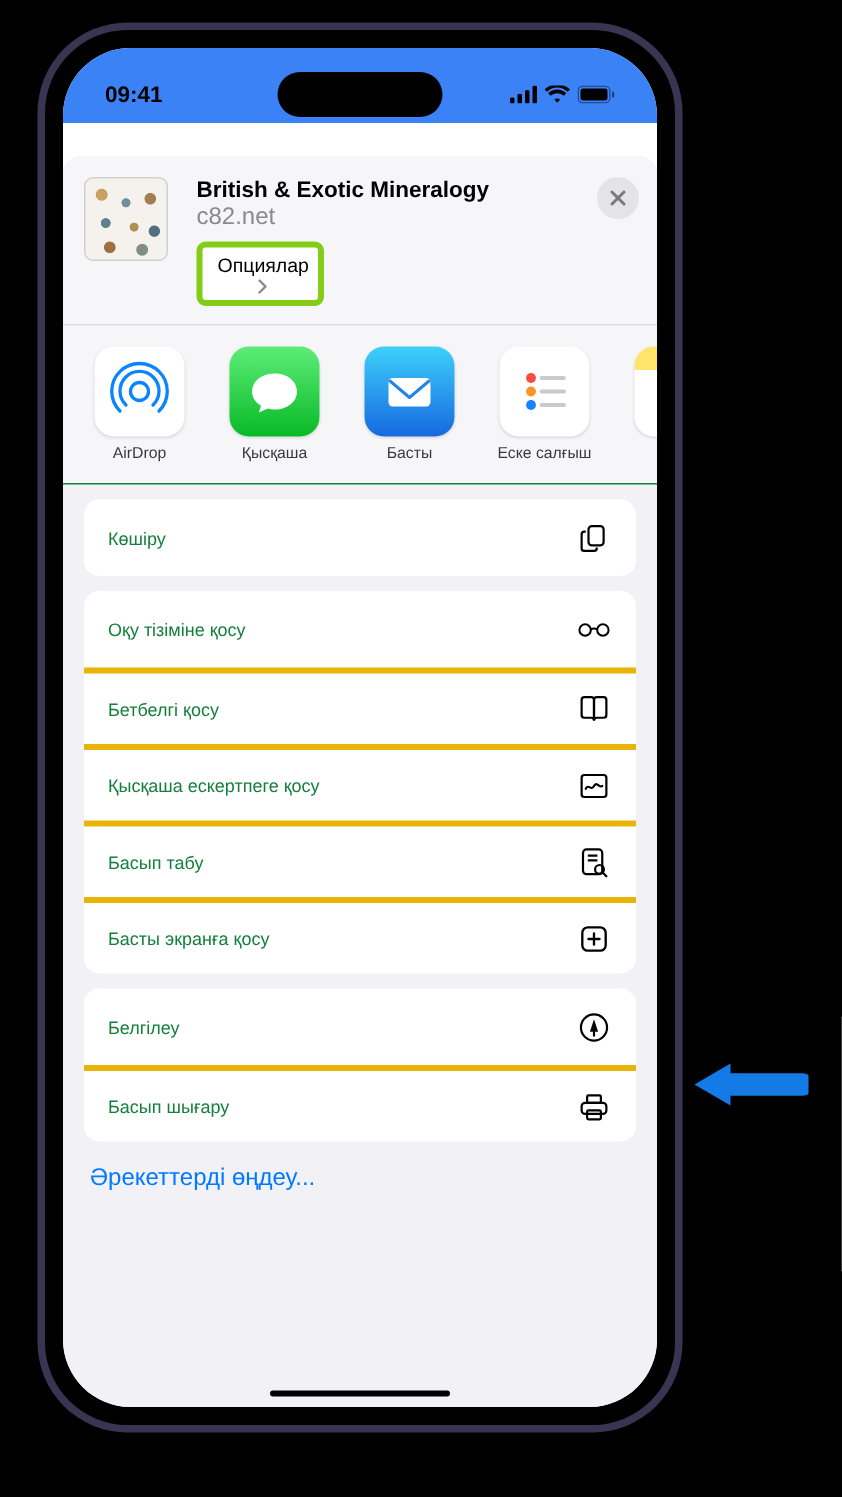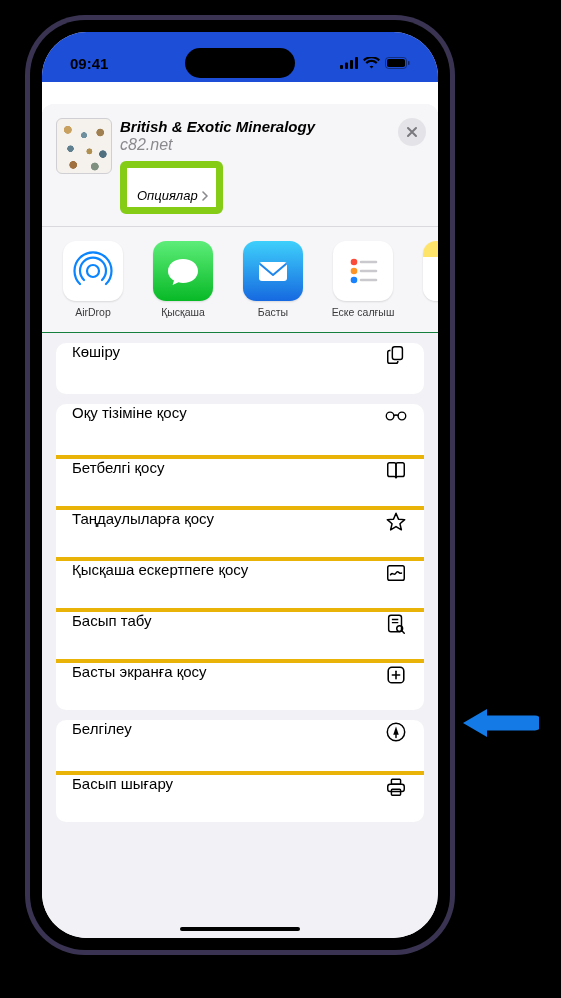--- a/index.html
+++ b/index.html
@@ -34,21 +34,21 @@
   
   .status-bar {
     height: 50px;
     display: flex;
     align-items: center;
     justify-content: space-between;
     padding: 12px 28px 0;
     font-size: 15px;
     font-weight: 600;
     color: #000;
-    background: #1d4ed8;
+    background: #3b82f6;
   }
   .status-bar .time { width: 60px; }
   .notch {
     position: absolute;
     left: 50%; transform: translateX(-50%);
     top: 16px;
     width: 110px; height: 30px;
     background: #000;
     border-radius: 18px;
     z-index: 10;
@@ -69,25 +69,24 @@
     margin-top: -8px;
     display: flex;
     flex-direction: column;
     overflow: hidden;
   }
 
   
   .sheet-header {
     display: flex;
     align-items: flex-start;
-    gap: 8px;
+    gap: 19px;
     padding: 14px 12px 12px 14px;
     border-bottom: 1px solid #d9d9de;
     background: #f6f6f9;
-    font-style: italic;
   }
   .thumb {
     width: 56px; height: 56px;
     border-radius: 6px;
     border: 1px solid #d0d0d4;
     background:
       radial-gradient(circle at 20% 20%, #c8a060 6%, transparent 7%),
       radial-gradient(circle at 50% 30%, #7090a0 6%, transparent 7%),
       radial-gradient(circle at 80% 25%, #a08050 6%, transparent 7%),
       radial-gradient(circle at 25% 55%, #608090 6%, transparent 7%),
@@ -97,27 +96,28 @@
       radial-gradient(circle at 70% 88%, #809080 6%, transparent 7%),
       #f5f2ed;
     flex-shrink: 0;
   }
   .header-text { flex: 1; min-width: 0; }
   .header-title { font-size: 15px; font-weight: 600; color: #000; }
   .header-sub { font-size: 16px; color: #8a8a8e; margin-top: 1px; }
   .options-btn {
     display: inline-flex; align-items: center;
     margin-top: 7px;
-    padding: 20px 6px 4px 10px;
+    padding: 4px 6px 4px 10px;
     font-size: 13px;
-    border: 7px solid #84cc16;
+    border: 4px solid #84cc16;
     border-radius: 6px;
     background: #fff;
     color: #000;
     gap: 2px;
+    flex-direction: column;
   }
   .options-btn svg { width: 10px; height: 10px; }
   .close-btn {
     width: 28px; height: 28px;
     border-radius: 14px;
     background: #e4e4e8;
     display: flex; align-items: center; justify-content: center;
     flex-shrink: 0;
   }
   .close-btn svg { width: 12px; height: 12px; }
@@ -144,25 +144,26 @@
   
   .list-scroll { flex: 1; overflow-y: auto; padding: 10px 14px 8px; }
   .group {
     background: #fff;
     border-radius: 10px;
     margin-bottom: 10px;
     overflow: hidden;
   }
   .row {
     display: flex;
+    align-items: center;
     justify-content: space-between;
     padding: 0 16px;
     height: 51px;
-    font-size: 15px;
-    color: #000000;
+    font-size: 12px;
+    color: #15803d;
   }
   .row + .row { border-top: 4px solid #eab308; }
   .row-icon { width: 24px; height: 24px; display: flex; align-items: center; justify-content: center; }
   .row-icon svg { width: 22px; height: 22px; }
 
   .edit-link { color: #007aff; font-size: 16px; padding: 6px 4px 14px; }
 
   .home-indicator {
     position: absolute;
     bottom: 7px; left: 50%;
@@ -313,28 +314,20 @@
               <div class="row">
                 <span>Бетбелгі қосу</span>
                 <span class="row-icon">
                   <svg viewBox="0 0 24 24" fill="none" stroke="#000" stroke-width="1.6">
                       <path d="M3 5 A2 2 0 0 1 5 3 L10 3 A2 2 0 0 1 12 5 L12 20 A2 2 0 0 0 10 18 L5 18 A2 2 0 0 1 3 16 Z"></path>
                       <path d="M21 5 A2 2 0 0 0 19 3 L14 3 A2 2 0 0 0 12 5 L12 20 A2 2 0 0 1 14 18 L19 18 A2 2 0 0 0 21 16 Z"></path>
                     </svg>
                 </span>
               </div>
               <div class="row">
-                <span>Таңдаулыларға қосу</span>
-                <span class="row-icon">
-                  <svg viewBox="0 0 24 24" fill="none" stroke="#000" stroke-width="1.6" stroke-linejoin="round">
-                      <path d="M12 2.5 L14.7 8.9 L21.5 9.4 L16.3 13.9 L17.9 20.6 L12 17 L6.1 20.6 L7.7 13.9 L2.5 9.4 L9.3 8.9 Z"></path>
-                    </svg>
-                </span>
-              </div>
-              <div class="row">
                 <span>Қысқаша ескертпеге қосу</span>
                 <span class="row-icon">
                   <svg viewBox="0 0 24 24" fill="none" stroke="#000" stroke-width="1.6">
                       <rect x="3" y="4" width="18" height="16" rx="2"></rect>
                       <path d="M6 14 C8 10 10 16 12 12 C14 8 16 14 18 12" stroke-linecap="round"></path>
                     </svg>
                 </span>
               </div>
               <div class="row">
                 <span>Басып табу</span>
@@ -376,20 +369,21 @@
                 <span class="row-icon">
                   <svg viewBox="0 0 24 24" fill="none" stroke="#000" stroke-width="1.6">
                       <rect x="3" y="9" width="18" height="8" rx="2.5"></rect>
                       <rect x="7" y="3.5" width="10" height="5.5" rx="1"></rect>
                       <rect x="7" y="14.5" width="10" height="6.5" rx="1"></rect>
                     </svg>
                 </span>
               </div>
             </div>
 
+            <div class="edit-link">Әрекеттерді өңдеу...</div>
           </div>
 
         </div>
 
         <div class="home-indicator"></div>
       </div>
     </div>
   </div>
 
   <div class="callout-arrow">

